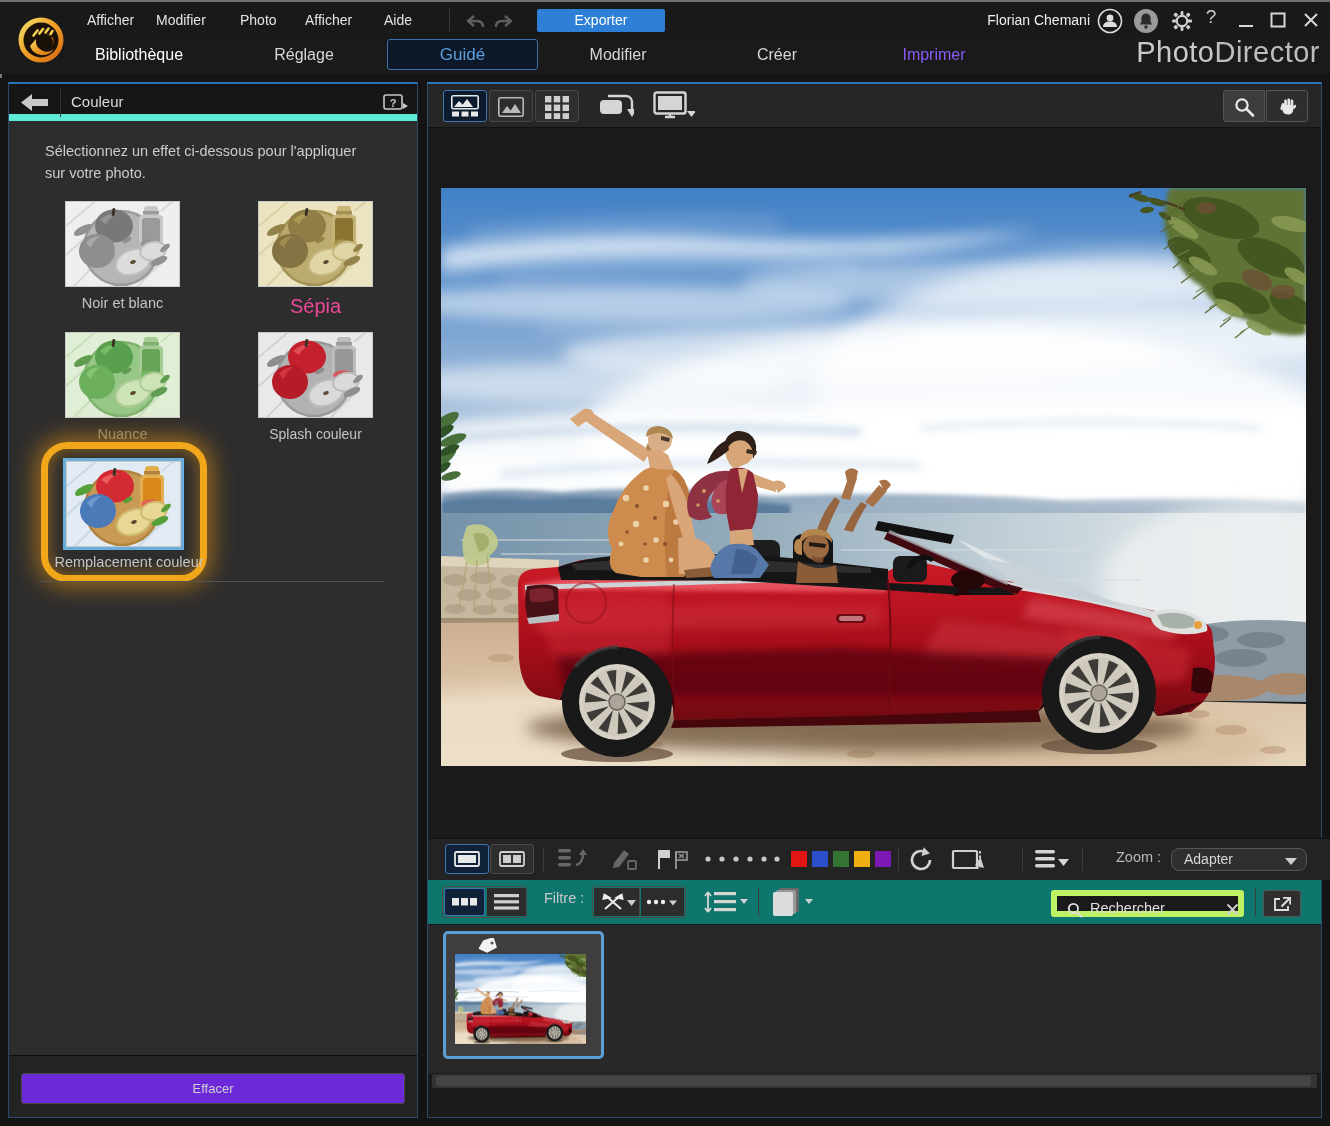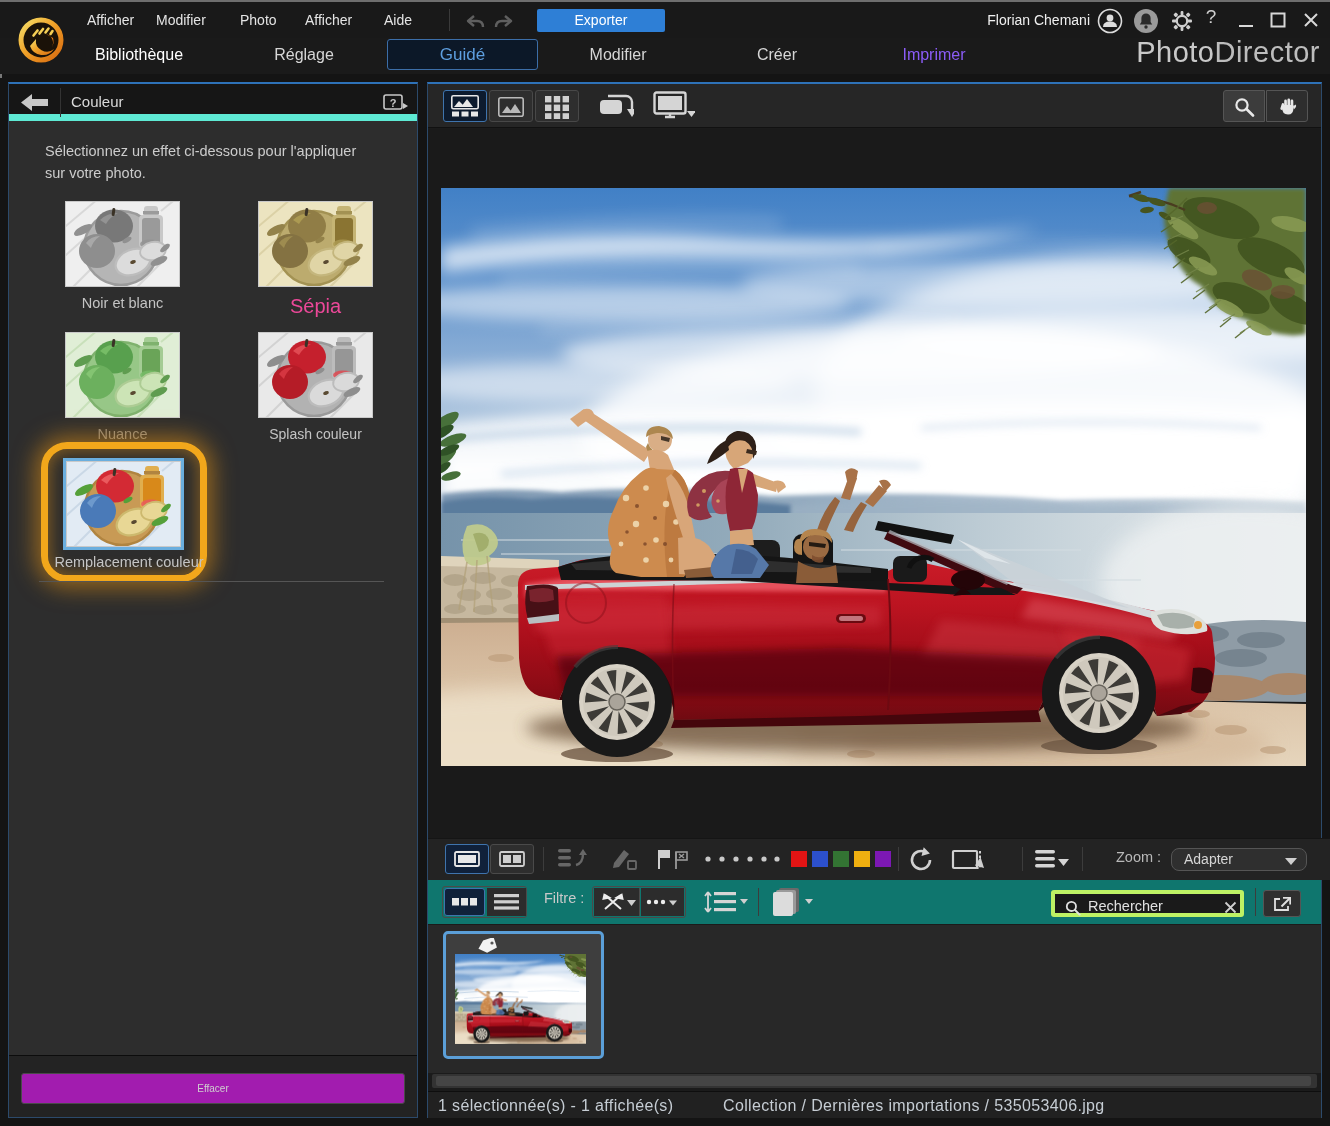--- a/index.html
+++ b/index.html
@@ -317,21 +317,21 @@
             <ellipse cx="100" cy="47" rx="6" ry="2.6" transform="rotate(-40 100 47)"></ellipse>
             <ellipse cx="62" cy="39" rx="5" ry="2.2" transform="rotate(-30 62 39)"></ellipse>
           </g>
 <rect x="0.5" y="0.5" width="114" height="85" fill="none" stroke="#c9c9c9" stroke-width="1"></rect>
 </svg>
       </div>
   <div class="abs" style="left:20px;top:470px;width:200px;text-align:center;color:#c4c4c4;font-size:14.5px;">Remplacement couleur</div>
   <div class="abs" style="left:30px;top:497px;width:345px;height:1px;background:#555;"></div>
 
   <div class="abs" style="left:0;bottom:0;width:408px;height:62px;background:#232323;border-top:1px solid #0c0c0c;">
-    <div class="abs" style="left:12px;top:17px;width:384px;height:31px;background:#a21caf;border:1px solid #4a4a4a;border-radius:3px;color:#cfcfcf;font-size:10px;text-align:center;line-height:29px;">Effacer</div>
+    <div class="abs" style="left:12px;top:17px;width:384px;height:31px;background:#6d28d9;border:1px solid #4a4a4a;border-radius:3px;color:#cfcfcf;font-size:13px;text-align:center;line-height:29px;">Effacer</div>
   </div>
 </div>
 
 <div class="abs" id="rpanel" style="left:427px;top:80px;width:895px;height:1036px;background:#1b1b1b;border:1px solid #2c4a6b;border-top:2px solid #2e72b8;">
 
   <div class="abs" style="left:0;top:0;width:893px;height:44px;background:#262626;border-bottom:1px solid #111;">
     <div class="abs" style="left:15px;top:6px;width:44px;height:32px;background:#0d1b2e;border:1.5px solid #3f74ad;border-radius:3px;">
       <svg class="abs" style="left:7px;top:4px" width="28" height="22" viewBox="0 0 28 22">
         <rect x="0.8" y="0.8" width="26.4" height="13" rx="1.5" fill="none" stroke="#e8e8e8" stroke-width="1.6"></rect>
         <path d="M3 12 L8 6 L12 10 L13 12 Z" fill="#e8e8e8"></path>
@@ -528,21 +528,21 @@
           </g>
       <path d="M37 11 L41 16 L45 11 Z" fill="#cfcfcf"></path>
     </svg>
     <div class="abs" style="left:330px;top:8px;width:1px;height:28px;background:#3c3c3c;"></div>
     <svg class="abs" style="left:343px;top:6px" width="46" height="30" viewBox="0 0 46 30">
       <rect x="8" y="2" width="20" height="24" rx="2" fill="#6a6a6a"></rect>
       <rect x="5" y="4" width="20" height="24" rx="2" fill="#9a9a9a"></rect>
       <rect x="2" y="6" width="20" height="24" rx="2" fill="#dcdcdc"></rect>
       <path d="M34 13 L38 18 L42 13 Z" fill="#cfcfcf"></path>
     </svg>
-    <div class="abs" style="left:623px;top:10px;width:193px;height:27px;background:#1a1a1a;border:4px solid #bef264;border-radius:3px;">
+    <div class="abs" style="left:623px;top:10px;width:193px;height:27px;background:#1a1a1a;border:6px solid #bef264;border-radius:3px;">
       <svg class="abs" style="left:10px;top:6px" width="16" height="16" viewBox="0 0 16 16">
             <circle cx="6.4" cy="6.4" r="4.6" fill="none" stroke="#e0e0e0" stroke-width="1.8"></circle>
             <path d="M10 10 L14.6 14.6" stroke="#e0e0e0" stroke-width="2" stroke-linecap="round"></path>
           </svg>
       <div class="abs" style="left:33px;top:4px;color:#e0e0e0;font-size:14.5px;">Rechercher</div>
       <svg class="abs" style="left:169px;top:7px" width="13" height="13" viewBox="0 0 13 13">
             <path d="M1.5 1.5 L11.5 11.5 M11.5 1.5 L1.5 11.5" stroke="#cfcfcf" stroke-width="1.8"></path>
           </svg>
     </div>
     <div class="abs" style="left:827px;top:8px;width:1px;height:28px;background:#3c3c3c;"></div>
@@ -565,24 +565,20 @@
         <path d="M2 8 L9 1.5 L20 1.5 L20 12.5 L9 14.5 Z" fill="#f2f2f2" transform="rotate(-18 11 8)"></path>
         <circle cx="16" cy="5" r="1.6" fill="#555"></circle>
       </svg>
     </div>
   </div>
 
   <div class="abs" style="left:4px;top:990px;width:885px;height:14px;background:#333;border-radius:2px;">
     <div class="abs" style="left:4px;top:2px;width:875px;height:10px;background:#454545;border-radius:2px;"></div>
   </div>
 
-  <div class="abs" style="left:0;top:1007px;width:893px;height:27px;background:#212121;border-top:1px solid #0e0e0e;color:#c6cdd4;font-size:16px;letter-spacing:0.35px;">
-    <div class="abs" style="left:10px;top:5px;">1 sélectionnée(s) - 1 affichée(s)</div>
-    <div class="abs" style="left:295px;top:5px;">Collection / Dernières importations / 535053406.jpg</div>
-  </div>
 </div>
 </div>
 
 <svg width="0" height="0" style="position:absolute">
 <defs>
 <linearGradient id="skyg" x1="0" y1="0" x2="0" y2="1">
  <stop offset="0" stop-color="#4180c6"></stop>
         <stop offset="0.30" stop-color="#6697ce"></stop>
  <stop offset="0.55" stop-color="#94b4d8"></stop>
         <stop offset="0.78" stop-color="#c2d3e3"></stop>

